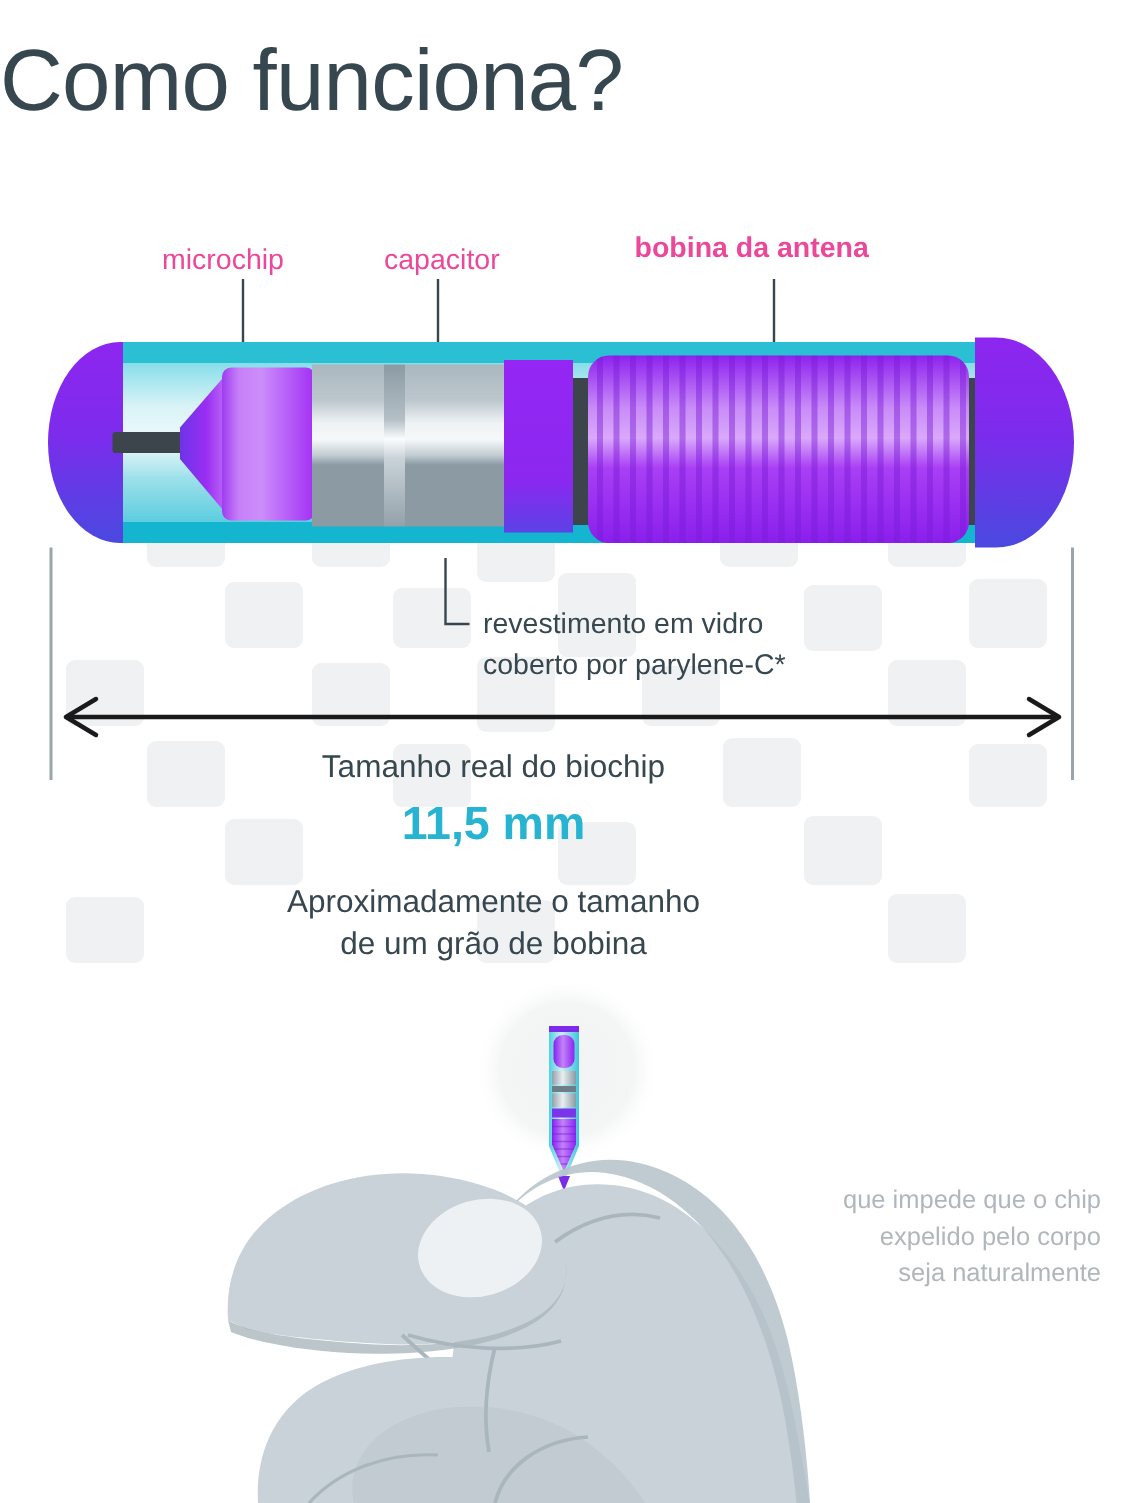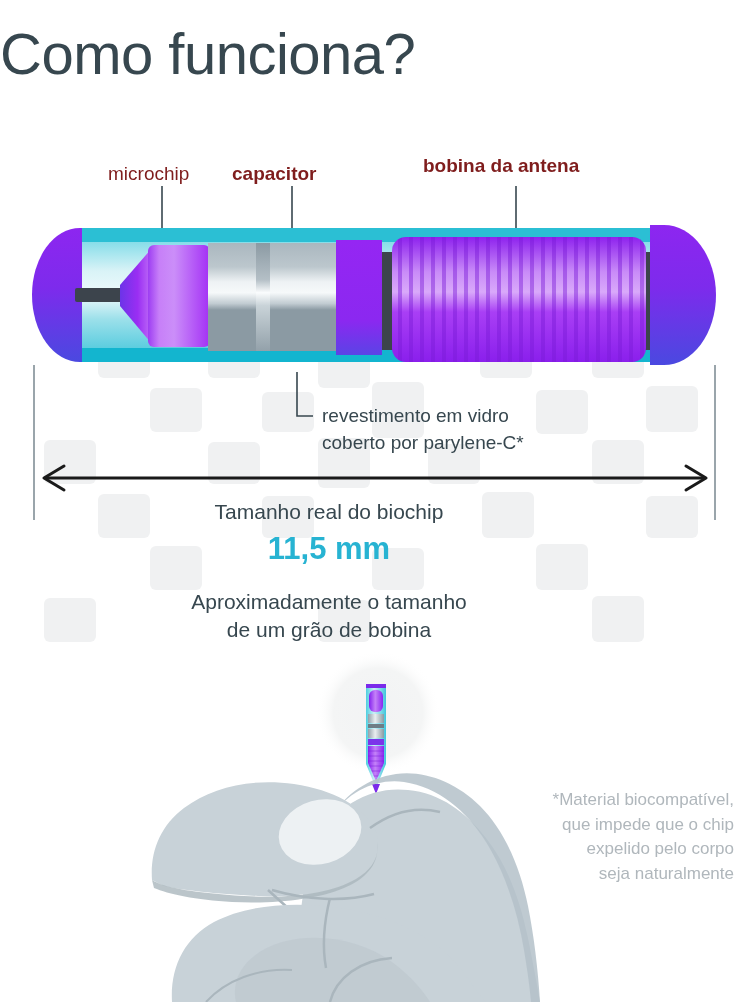--- a/index.html
+++ b/index.html
@@ -39,25 +39,25 @@
     color: #37474f;
     line-height: 1.05;
     white-space: nowrap;
   }
 
   
   .callout {
     position: absolute;
     font-size: 19px;
     font-weight: 400;
-    color: #7f1d1d;
+    color: #ec4899;
     white-space: nowrap;
   }
   #label-microchip { left: 108px; top: 163px; }
-  #label-capacitor { left: 232px; top: 163px; font-weight: bold; }
+  #label-capacitor { left: 256px; top: 163px; }
   #label-bobina    { left: 423px; top: 155px; font-weight: bold; }
 
   
   #diagram {
     position: absolute;
     left: 0; top: 0;
     width: 750px; height: 1002px;
   }
 
   
@@ -382,19 +382,18 @@
   <div id="measure-block">
     <div id="measure-caption">Tamanho real do biochip</div>
     <div id="measure-value">11,5 mm</div>
     <div id="measure-sub">
       <span>Aproximadamente o tamanho</span>
       <span>de um grão de bobina</span>
     </div>
   </div>
 
   <div id="footnote">
-    <span>*Material biocompatível,</span>
     <span>que impede que o chip</span>
     <span>expelido pelo corpo</span>
     <span>seja naturalmente</span>
   </div>
 
 </div>
 
 </body></html>

